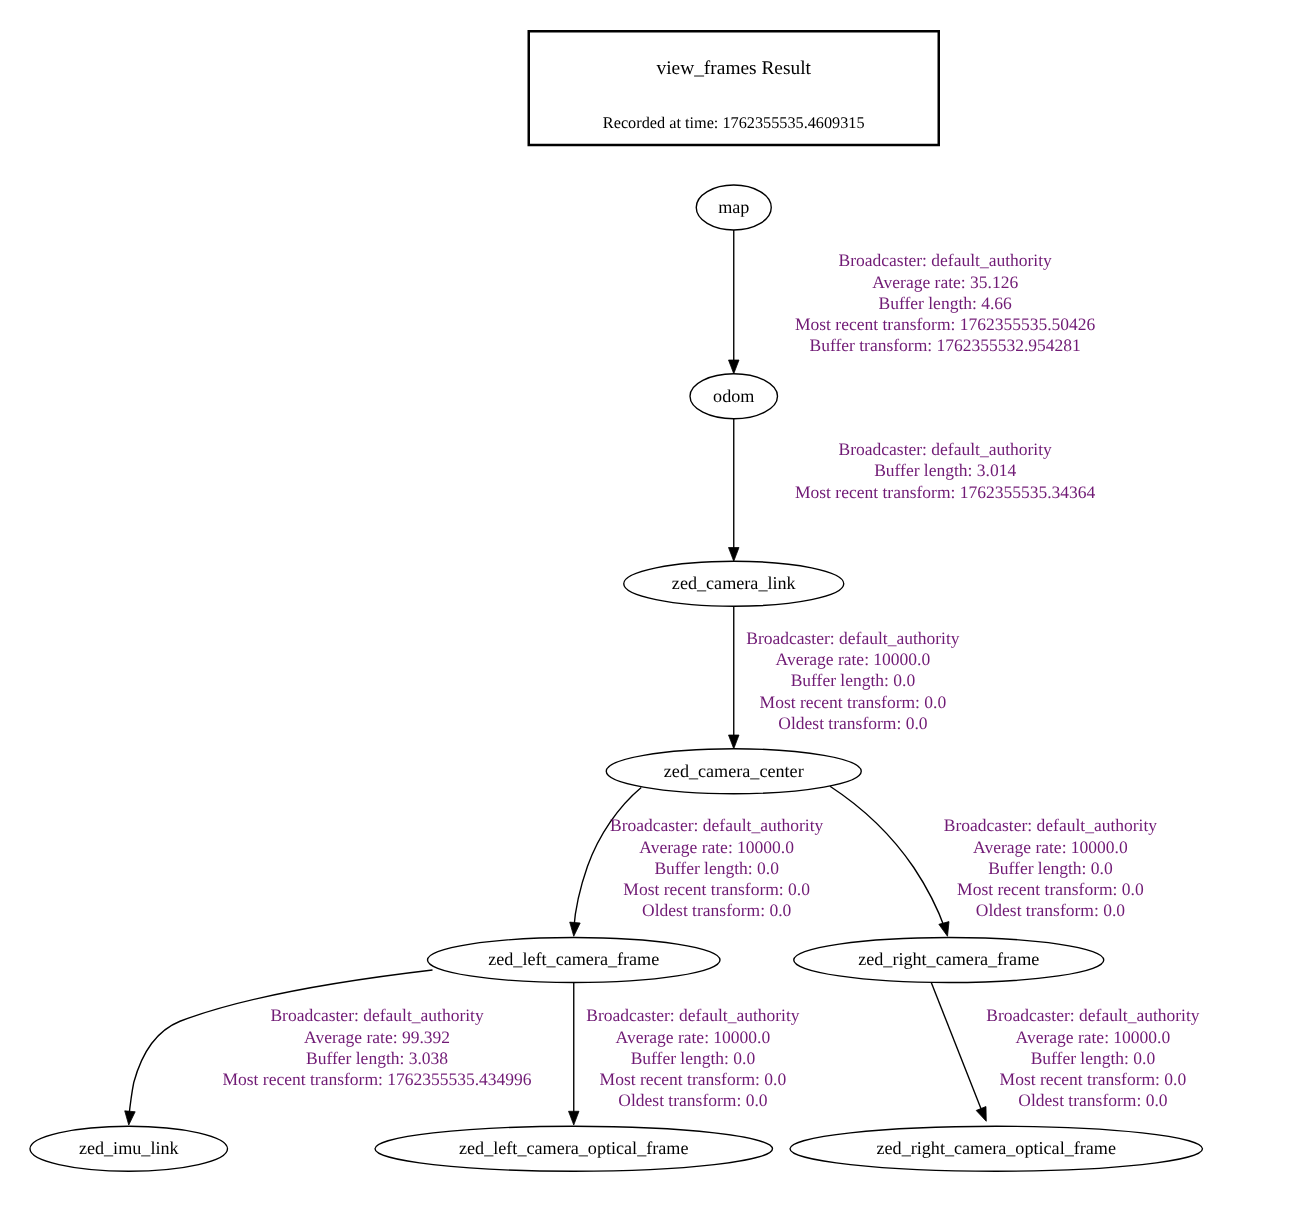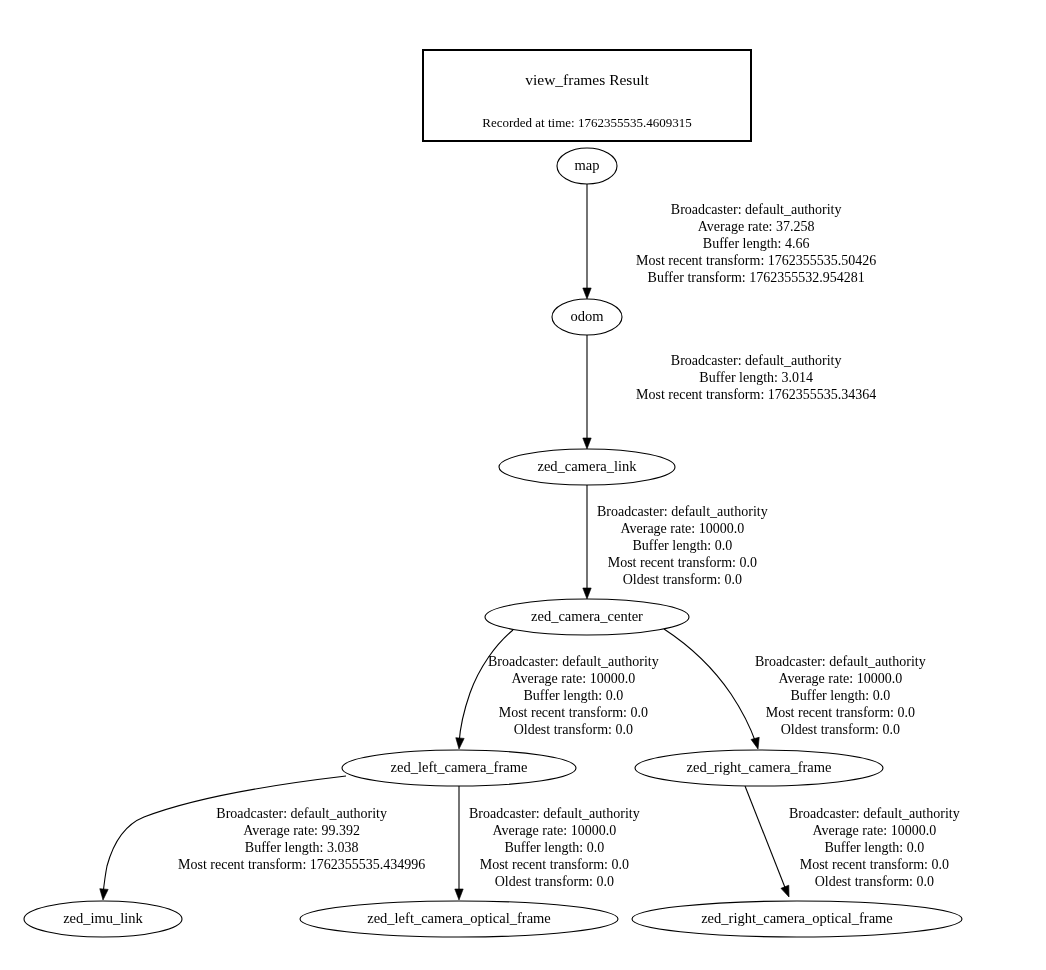--- a/index.html
+++ b/index.html
@@ -66,21 +66,21 @@
     line-height: 1;
     margin: 0;
     padding: 0;
   }
   .edge-label {
     position: absolute;
     text-align: center;
     font-size: 14px;
     line-height: 1.22;
     white-space: nowrap;
-    color: #000000;
+    color: #701a75;
   }
   .edge-label > div {
     margin: 0;
     padding: 0;
   }
 </style>
 </head>
 <body>
 
 <div id="tf-canvas">
@@ -137,29 +137,29 @@
           <ellipse cx="459" cy="919" rx="159" ry="18" class="node-ellipse"></ellipse>
           <text x="459" y="920" class="node-label">zed_left_camera_optical_frame</text>
         </g>
         <g>
           <ellipse cx="797" cy="919" rx="165" ry="18" class="node-ellipse"></ellipse>
           <text x="797" y="920" class="node-label">zed_right_camera_optical_frame</text>
         </g>
       </g>
   </svg>
 
-  <div class="header-box" id="header-box" style="left: 422px; top: 49px; width: 330px; height: 93px; padding-top: 21px;">
+  <div class="header-box" id="header-box" style="left: 422px; top: 24px; width: 330px; height: 93px; padding-top: 21px;">
     <p class="header-title" style="margin-bottom: 28px;">view_frames Result</p>
     <p class="header-sub">Recorded at time: 1762355535.4609315</p>
   </div>
 
   <div id="edge-labels">
       <div class="edge-label" style="left: 636px; top: 201px;">
         <div>Broadcaster: default_authority</div>
-        <div>Average rate: 37.258</div>
+        <div>Average rate: 35.126</div>
         <div>Buffer length: 4.66</div>
         <div>Most recent transform: 1762355535.50426</div>
         <div>Buffer transform: 1762355532.954281</div>
       </div>
       <div class="edge-label" style="left: 636px; top: 352px;">
         <div>Broadcaster: default_authority</div>
         <div>Buffer length: 3.014</div>
         <div>Most recent transform: 1762355535.34364</div>
       </div>
       <div class="edge-label" style="left: 597px; top: 503px;">

